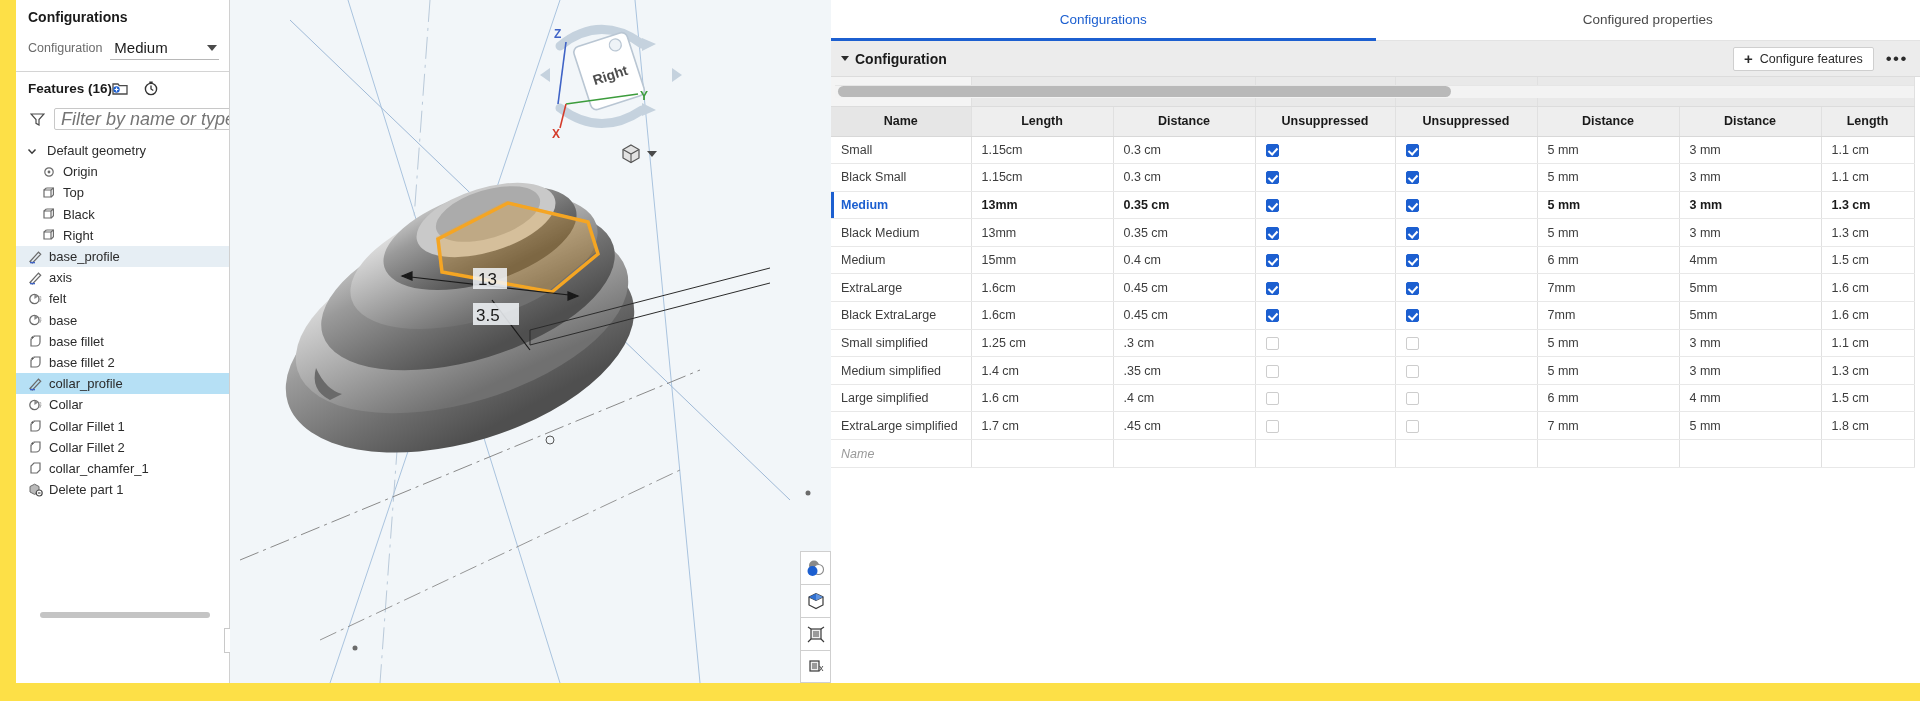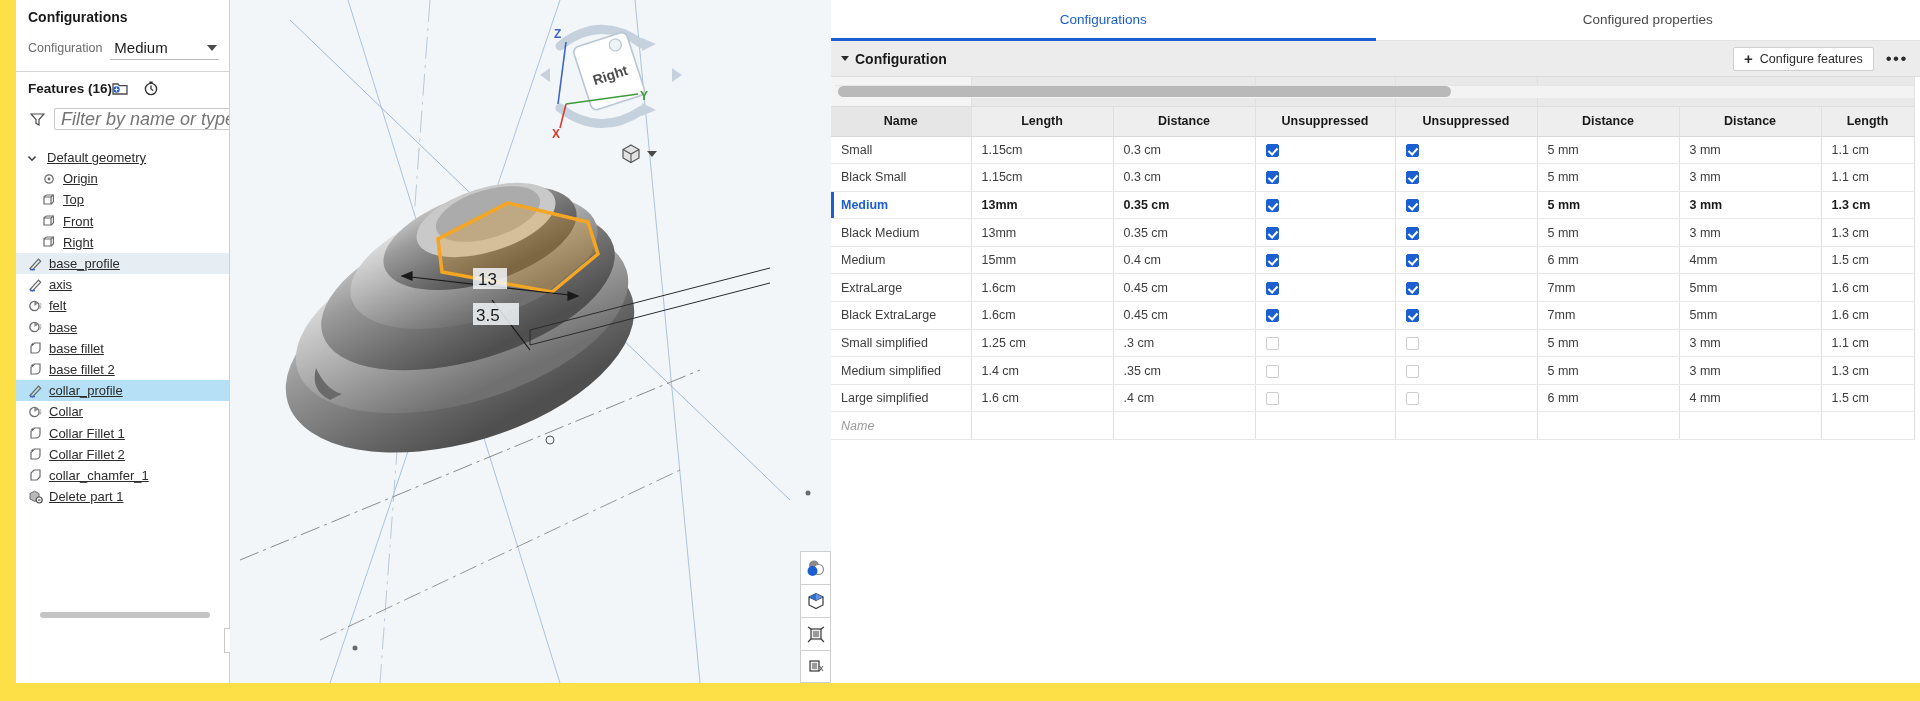--- a/index.html
+++ b/index.html
@@ -59,21 +59,21 @@
     padding: 0 12px 0 14px; height: 30px;
   }
   .filter-input {
     flex: 1; height: 22px;
     border: 1px solid #c8c8c8; border-radius: 2px;
     background: #fff; font-size: 18px; color: #8a8a8a;
     font-style: italic;
     padding: 0 6px; font-family: "Liberation Sans", sans-serif;
     outline: none;
   }
-  .tree { margin-top: 13px; font-size: 13px; color: #2b2b2b; text-decoration: underline; }
+  .tree { margin-top: 6px; font-size: 13px; color: #2b2b2b; }
   .tree-row {
     display: flex; align-items: center; height: 21.2px;
     padding-left: 10px; cursor: default; white-space: nowrap;
   }
   .tree-row.sel-light { background: #e6eef4; }
   .tree-row.sel-blue  { background: #b6e0f5; }
   .tree-indent-1 { padding-left: 12px; }
   .tree-indent-2 { padding-left: 26px; }
   .tree-ico { width: 18px; flex: 0 0 18px; line-height: 0; margin-right: 3px; }
   .hscroll-left {
@@ -268,21 +268,21 @@
               <path d="M2 4 L4.4 2 M9 4 L11.4 2 M9 11 L11.4 9" stroke="#6b6b6b" stroke-width="1.2" fill="none"></path>
             </svg></span>
           <span>Top</span>
         </div>
         <div class="tree-row tree-indent-2">
           <span class="tree-ico"><svg width="14" height="14" viewBox="0 0 14 14">
               <path d="M2 4 h7 v7 h-7z" stroke="#6b6b6b" stroke-width="1.2" fill="none"></path>
               <path d="M4.4 2 h7 v7" stroke="#6b6b6b" stroke-width="1.2" fill="none"></path>
               <path d="M2 4 L4.4 2 M9 4 L11.4 2 M9 11 L11.4 9" stroke="#6b6b6b" stroke-width="1.2" fill="none"></path>
             </svg></span>
-          <span>Front</span>
+          <span>Black</span>
         </div>
         <div class="tree-row tree-indent-2">
           <span class="tree-ico"><svg width="14" height="14" viewBox="0 0 14 14">
               <path d="M2 4 h7 v7 h-7z" stroke="#6b6b6b" stroke-width="1.2" fill="none"></path>
               <path d="M4.4 2 h7 v7" stroke="#6b6b6b" stroke-width="1.2" fill="none"></path>
               <path d="M2 4 L4.4 2 M9 4 L11.4 2 M9 11 L11.4 9" stroke="#6b6b6b" stroke-width="1.2" fill="none"></path>
             </svg></span>
           <span>Right</span>
         </div>
         <div class="tree-row sel-light tree-indent-1">
@@ -657,20 +657,30 @@
             <tr>
               <td class="name">Large simplified</td>
               <td>1.6 cm</td>
               <td>.4 cm</td>
               <td><span class="cb off"></span></td>
               <td><span class="cb off"></span></td>
               <td>6 mm</td>
               <td>4 mm</td>
               <td>1.5 cm</td>
             </tr>
+            <tr>
+              <td class="name">ExtraLarge simplified</td>
+              <td>1.7 cm</td>
+              <td>.45 cm</td>
+              <td><span class="cb off"></span></td>
+              <td><span class="cb off"></span></td>
+              <td>7 mm</td>
+              <td>5 mm</td>
+              <td>1.8 cm</td>
+            </tr>
           </tbody>
         <tfoot>
           <tr class="newrow">
             <td><span class="ph">Name</span></td>
             <td></td>
               <td></td>
             <td></td>
               <td></td>
             <td></td>
               <td></td>

